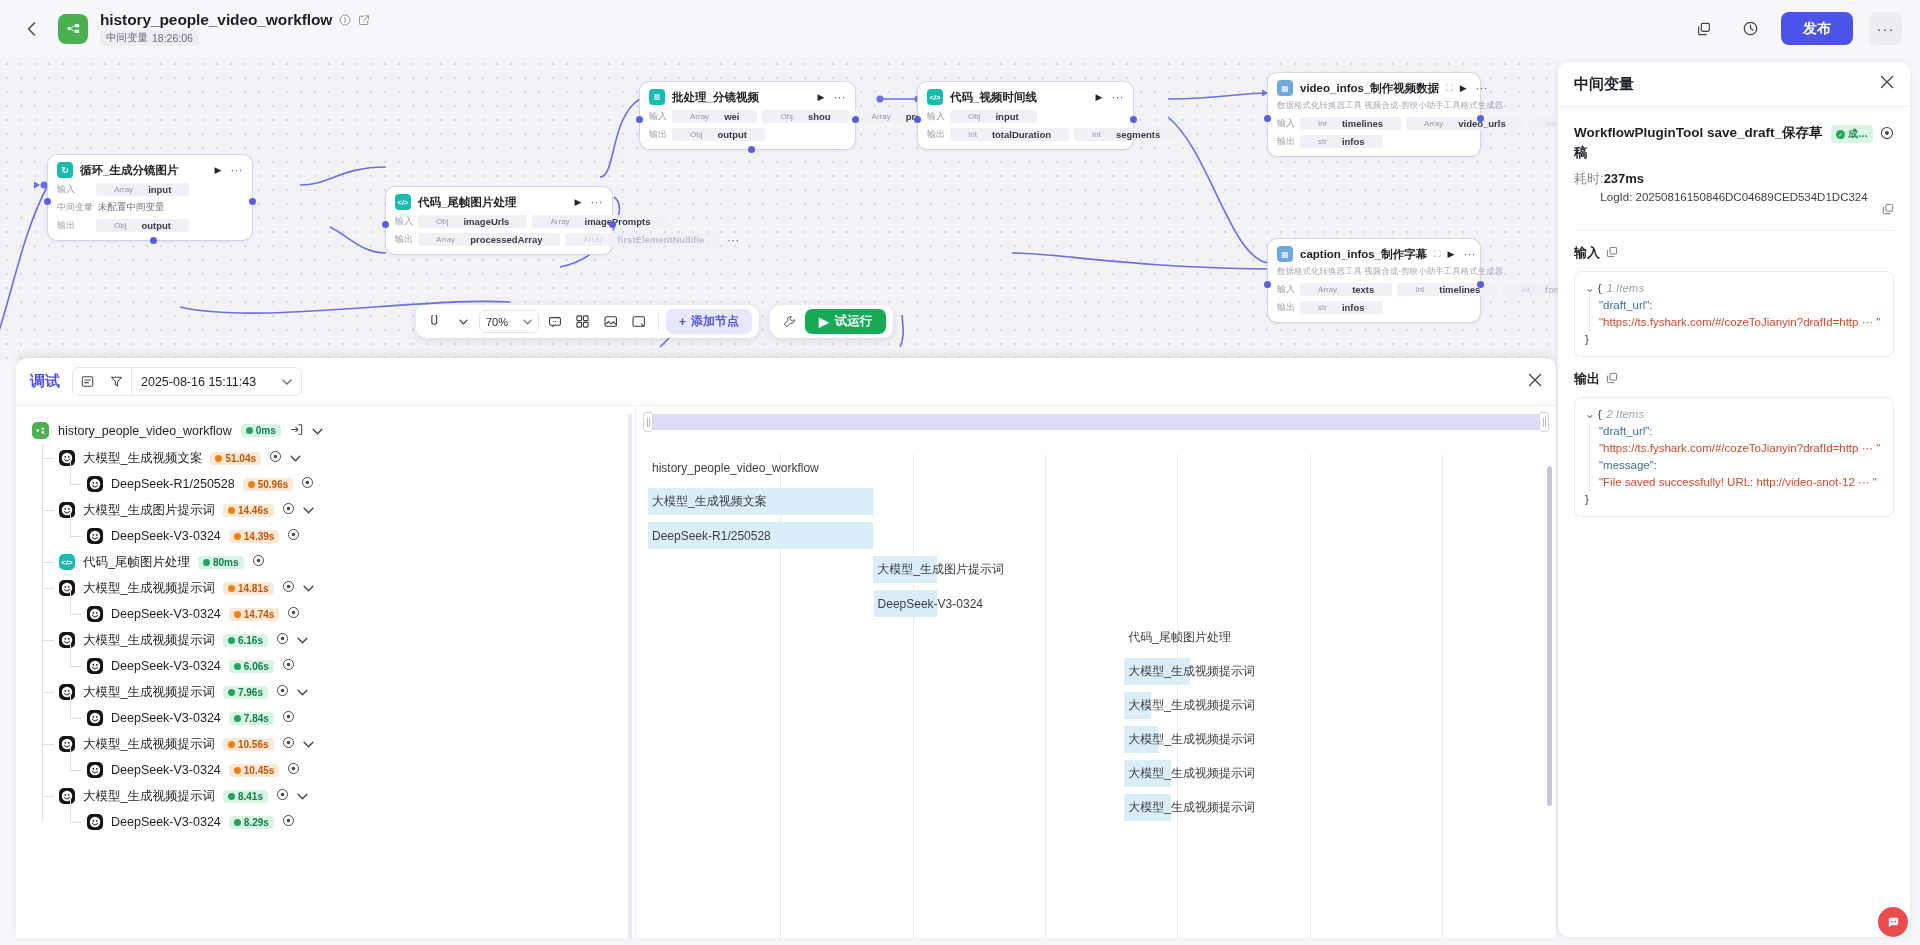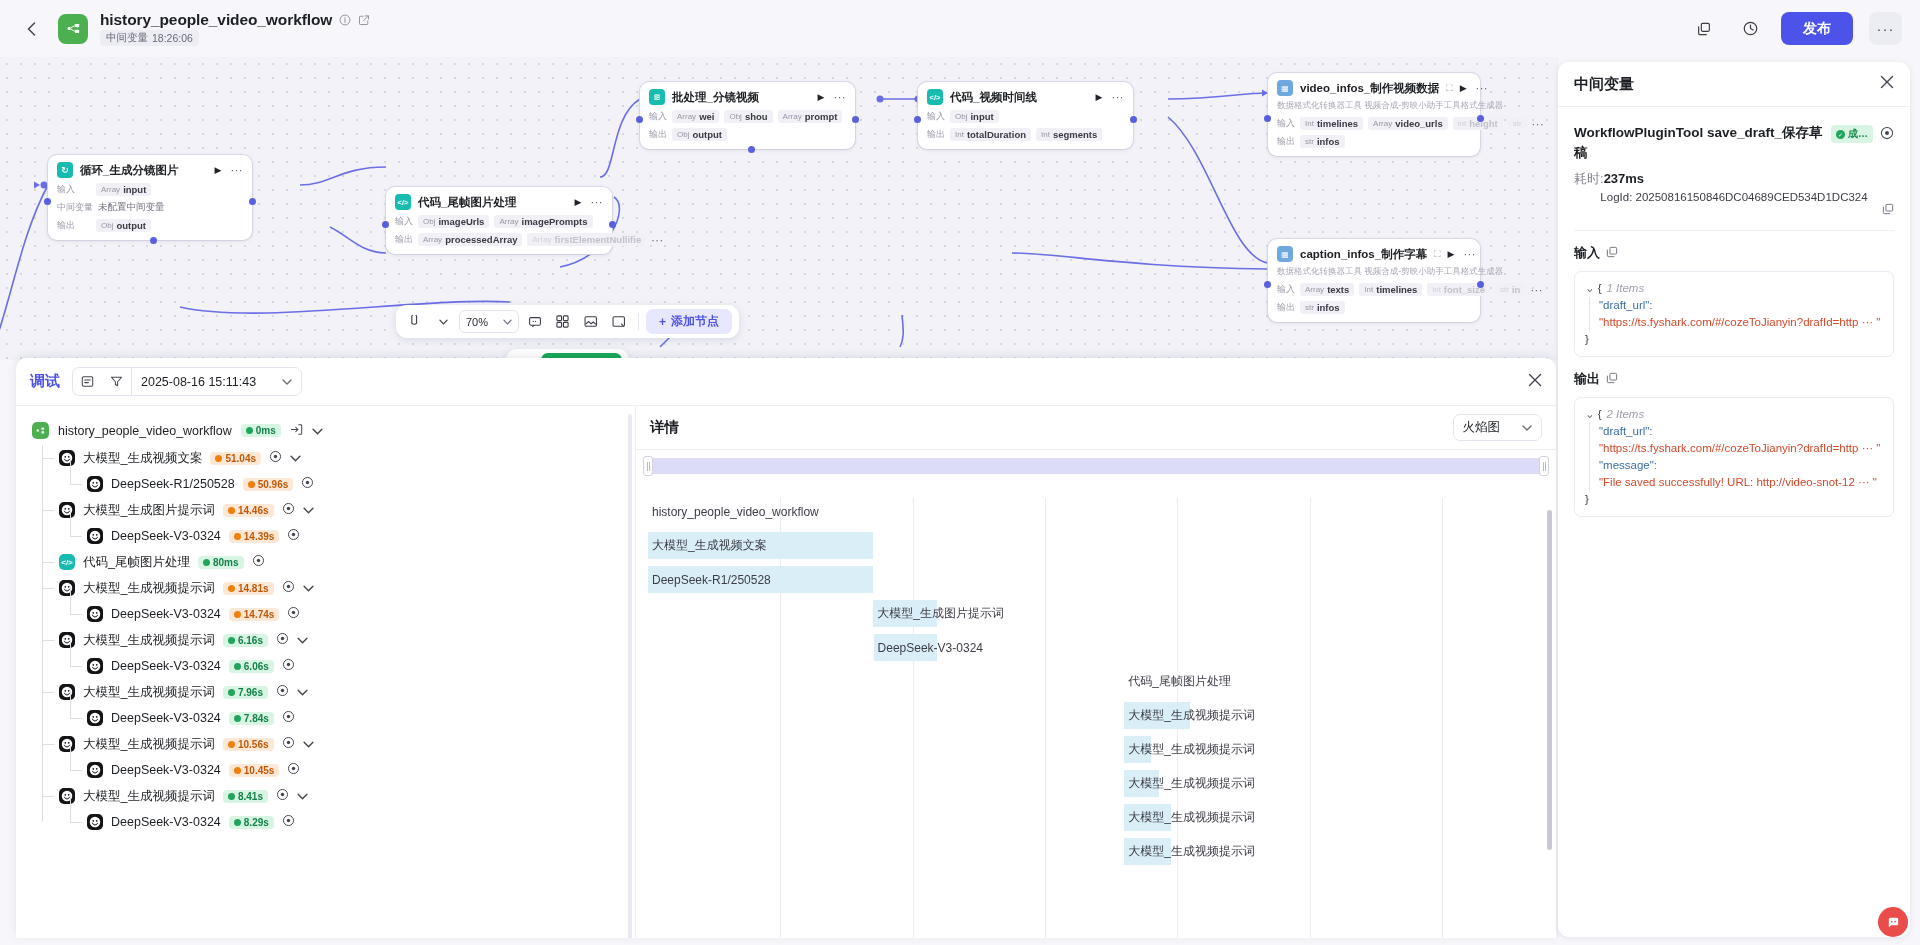--- a/index.html
+++ b/index.html
@@ -78,41 +78,40 @@
   .node-title { font-size: 11.5px; font-weight: 700; color: #1c1f23; white-space: nowrap; }
   .node-head-ico { color: #9a9aa8; font-size: 9px; }
   .node-actions { margin-left: auto; display: flex; align-items: center; gap: 9px; }
   .play-ico { color: #22242b; font-size: 9px; cursor: pointer; }
   .dots-ico { color: #5a5a68; font-size: 11px; cursor: pointer; letter-spacing: 0.5px; }
   .node-sub { font-size: 8.5px; color: #a7a7b6; margin-top: 4px; white-space: nowrap; }
   .io-row { display: flex; align-items: center; gap: 5px; margin-top: 5px; }
   .io-label { font-size: 9px; color: #9a9aa8; flex: 0 0 auto; }
   .io-label.wide { min-width: 34px; }
   .chip {
-    display: inline-flex; align-items: center; gap: 3px; background: #f0f0f6;
-    border-radius: 3px; padding: 1px 5px; font-size: 9.5px; color: #3a3a46;
+    display: inline-flex; align-items: center; gap: 15px; background: #f0f0f6;
+    border-radius: 3px; padding: 1px 18px; font-size: 9.5px; color: #3a3a46;
     font-weight: 600; white-space: nowrap;
   }
   .chip .t { color: #9797a8; font-size: 8px; font-weight: 400; }
   .chip.faded { color: #c2c2cf; }
   .chip.faded .t { color: #d2d2de; }
   .plain-txt { font-size: 9.5px; color: #6e6e7c; }
   .port {
     position: absolute; width: 7px; height: 7px; border-radius: 50%;
     background: #5a5fe0;
   }
   .port.l { left: -4px; top: 50%; }
   .port.r { right: -4px; top: 50%; }
   .port.b { left: 50%; bottom: -4px; }
 
   
   .toolbar-wrap {
-    position: absolute; left: 396px; top: 248px; display: flex; gap: 11px; align-items: center;
+    position: absolute; left: 416px; top: 248px; display: flex; gap: 11px; align-items: center;
     z-index: 5;
-    flex-direction: column;
   }
   .toolbar {
     background: #fff; border-radius: 11px; height: 33px; display: flex; align-items: center;
     padding: 0 7px; gap: 3px; box-shadow: 0 2px 8px rgba(40,40,80,0.12);
   }
   .tb-btn {
     height: 25px; min-width: 25px; border-radius: 6px; display: flex; align-items: center;
     justify-content: center; color: #3c3c48; font-size: 12px; cursor: pointer; padding: 0 3px;
   }
   .zoom-select {
@@ -1077,29 +1076,20 @@
                 <span class="tr-ico"><svg width="13" height="13" viewBox="0 0 16 16" fill="none">
                     <circle cx="8" cy="8" r="6.2" stroke="#45454f" stroke-width="1.2"></circle>
                     <circle cx="8" cy="8" r="2.1" fill="#45454f"></circle>
                   </svg></span>
               </div>
             </div>
         </div>
       </div>
 
       <div class="detail-pane">
-        <div class="detail-head">
-          <span class="detail-title">详情</span>
-          <div class="detail-select">
-            <span>火焰图</span>
-            <svg width="10" height="6" viewBox="0 0 10 6">
-                <path d="M1 1l4 4 4-4" stroke="#6a6a78" stroke-width="1.3" fill="none" stroke-linecap="round"></path>
-              </svg>
-          </div>
-        </div>
         <div class="flame-area">
           <div class="range-bar">
             <div class="range-handle l">
                 <span></span>
                 <span></span>
               </div>
             <div class="range-handle r">
                 <span></span>
                 <span></span>
               </div>

